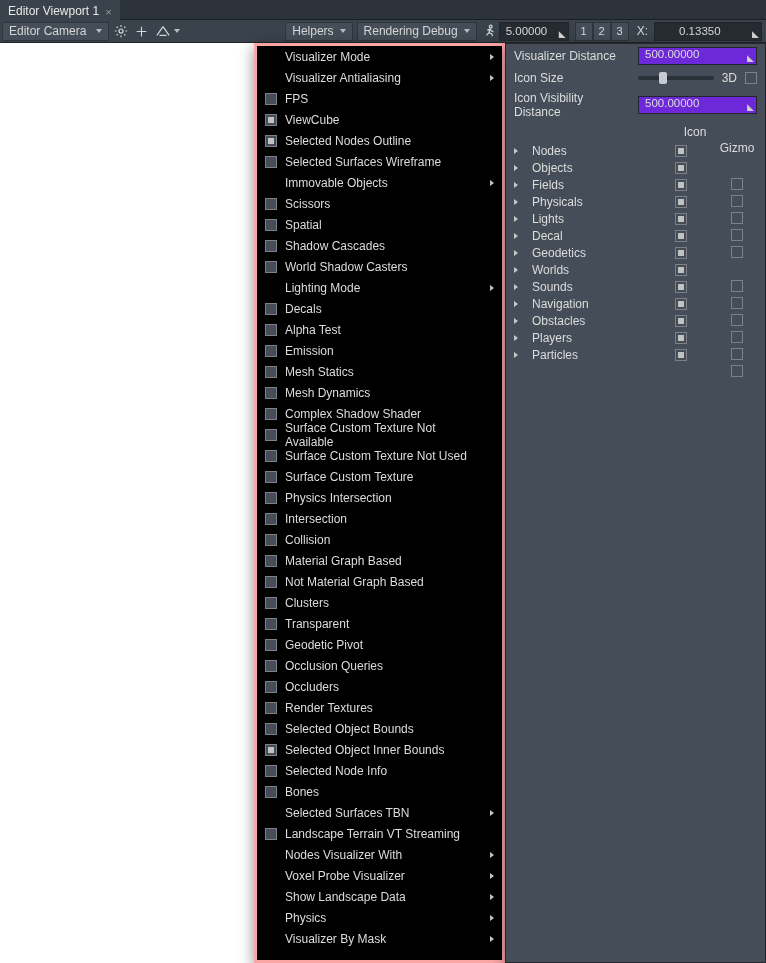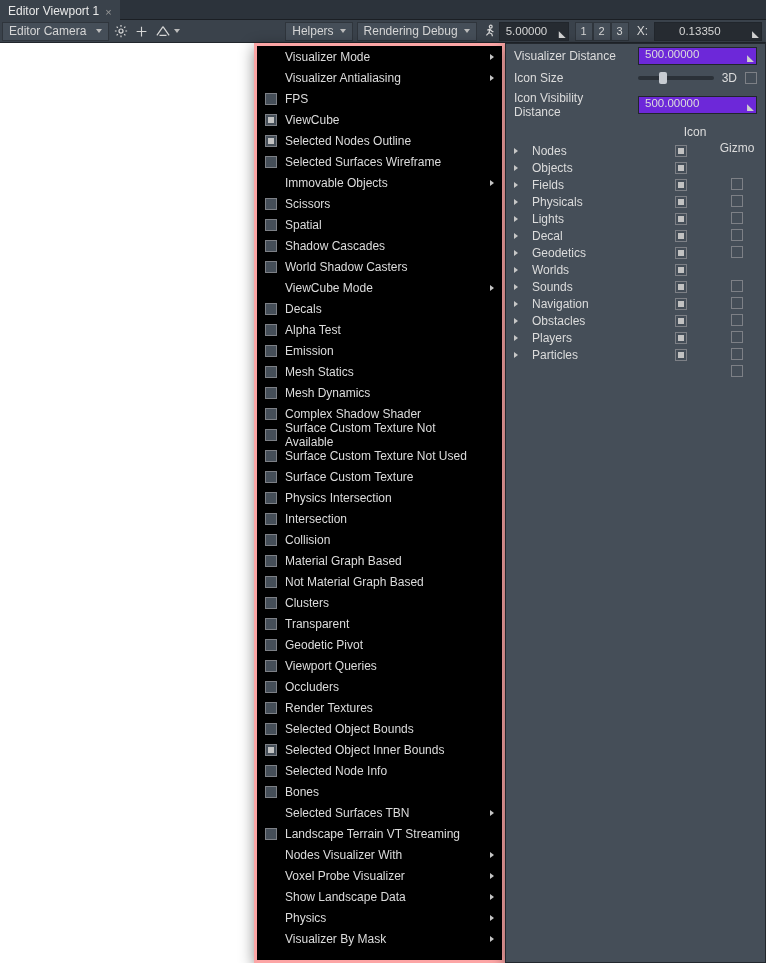--- a/index.html
+++ b/index.html
@@ -178,21 +178,21 @@
         <span>Shadow Cascades</span>
         <span class="spacer"></span>
       </div>
       <div class="mi">
         <div class="cb"></div>
         <span>World Shadow Casters</span>
         <span class="spacer"></span>
       </div>
       <div class="mi">
         <div class="cb none"></div>
-        <span>ViewCube Mode</span>
+        <span>Lighting Mode</span>
         <span class="spacer"></span>
         <span class="sub"></span>
       </div>
       <div class="mi">
         <div class="cb"></div>
         <span>Decals</span>
         <span class="spacer"></span>
       </div>
       <div class="mi">
         <div class="cb"></div>
@@ -269,21 +269,21 @@
         <span>Transparent</span>
         <span class="spacer"></span>
       </div>
       <div class="mi">
         <div class="cb"></div>
         <span>Geodetic Pivot</span>
         <span class="spacer"></span>
       </div>
       <div class="mi">
         <div class="cb"></div>
-        <span>Viewport Queries</span>
+        <span>Occlusion Queries</span>
         <span class="spacer"></span>
       </div>
       <div class="mi">
         <div class="cb"></div>
         <span>Occluders</span>
         <span class="spacer"></span>
       </div>
       <div class="mi">
         <div class="cb"></div>
         <span>Render Textures</span>

